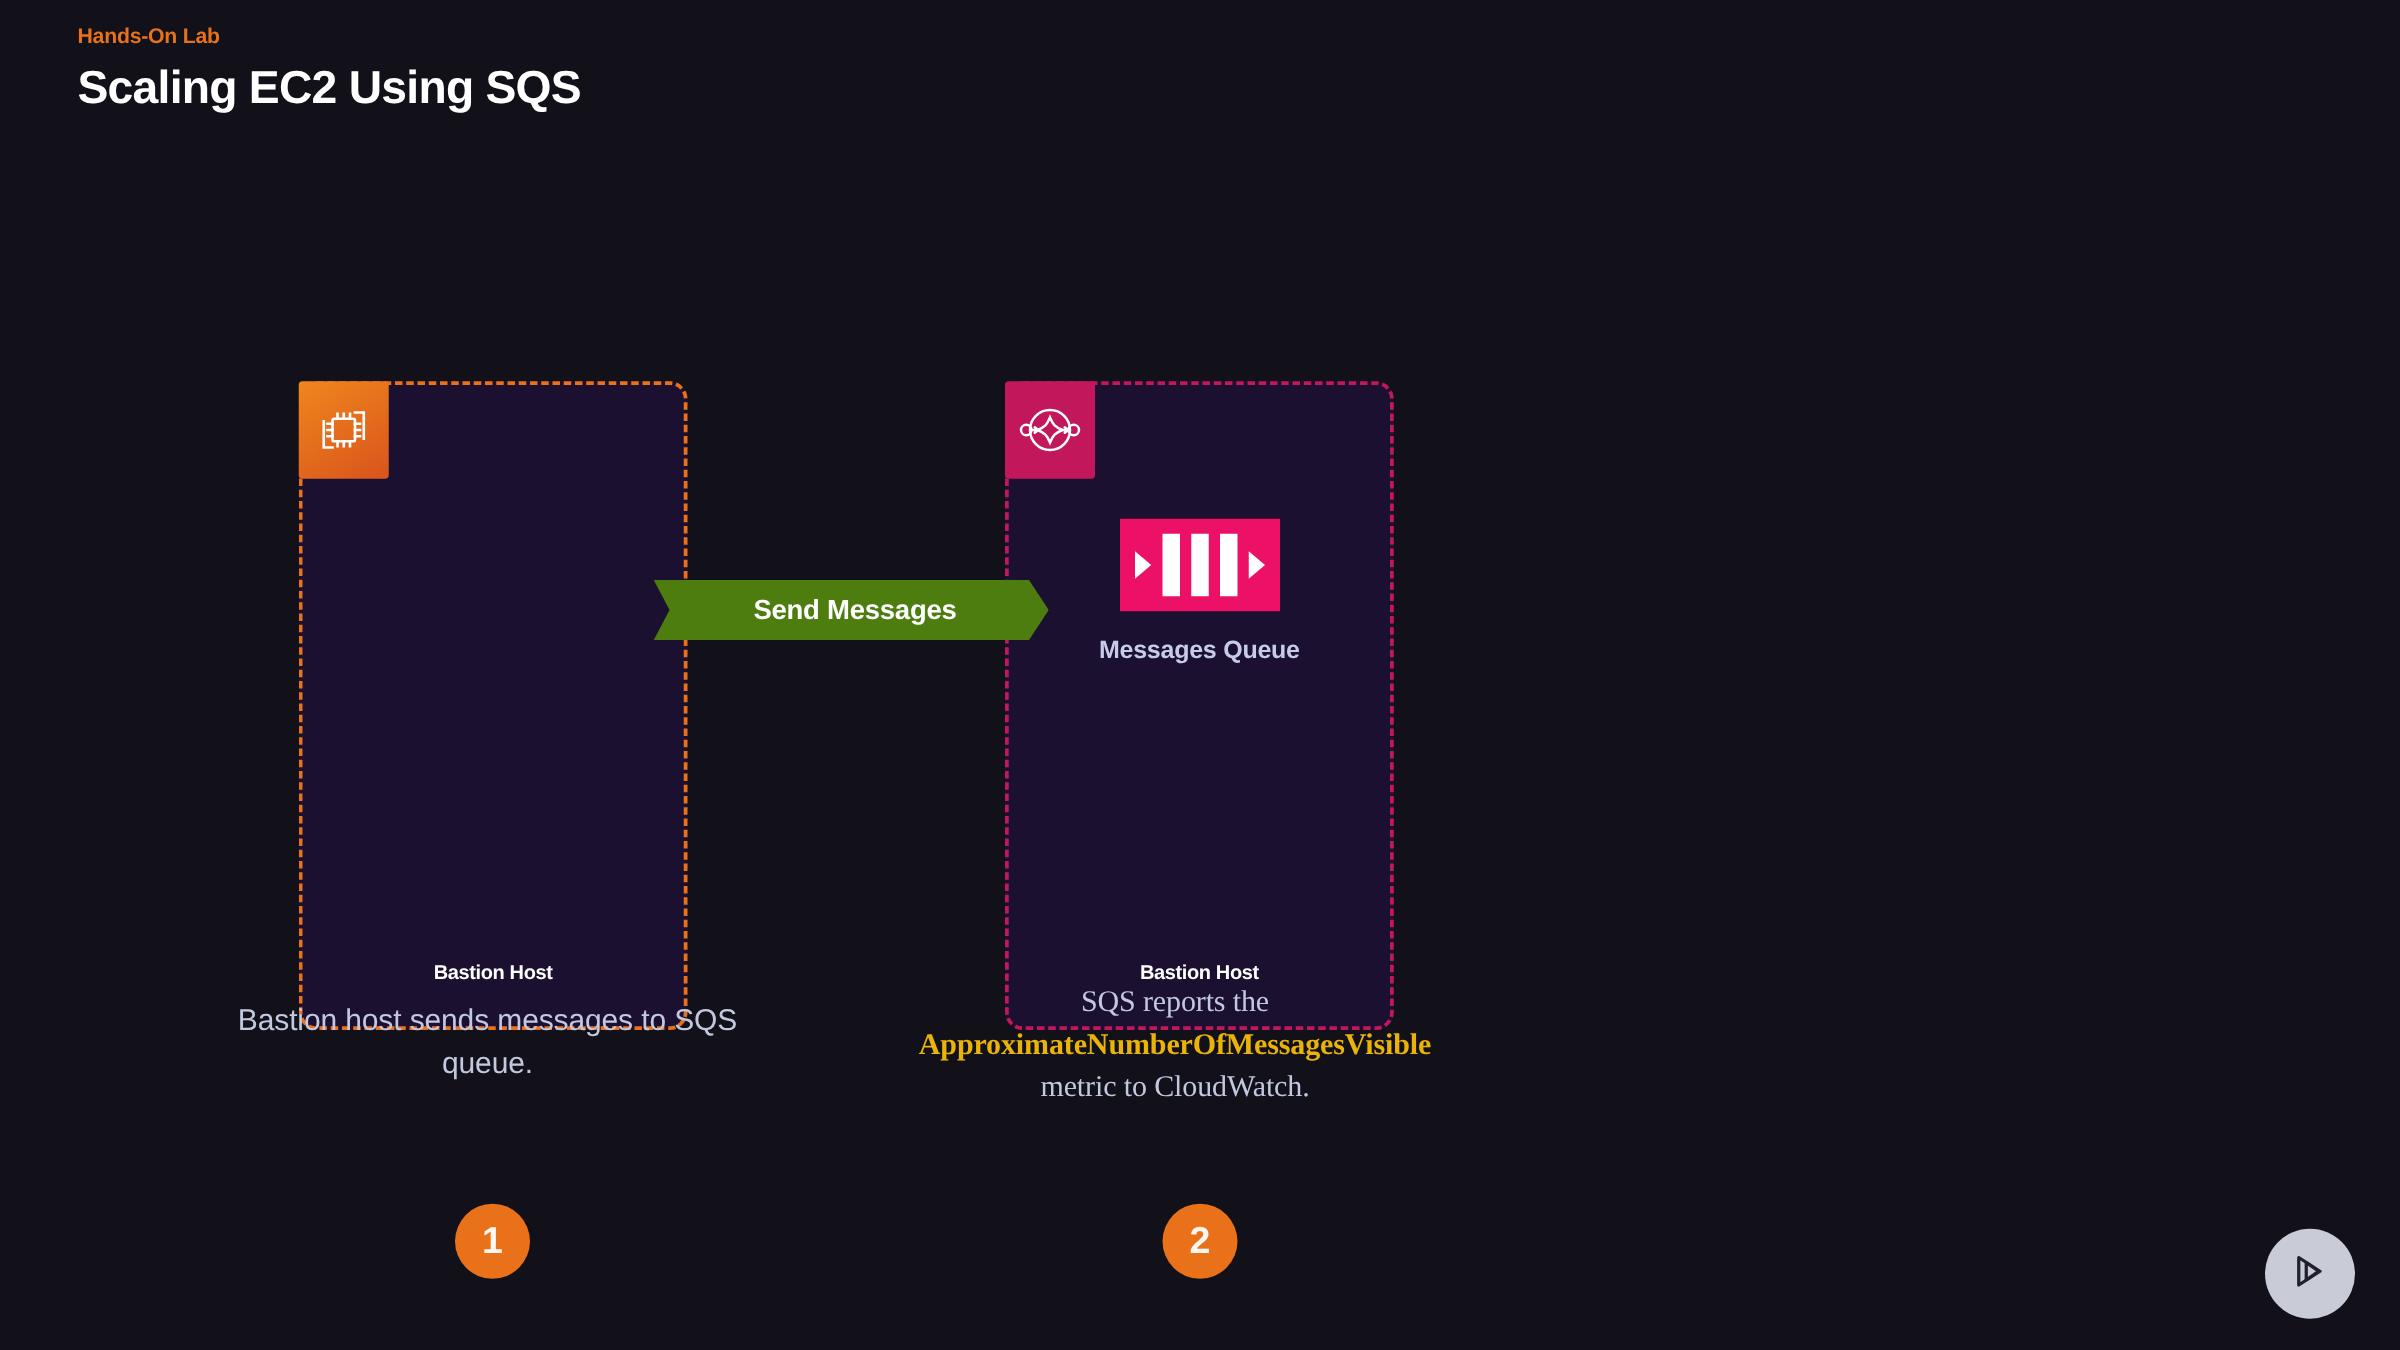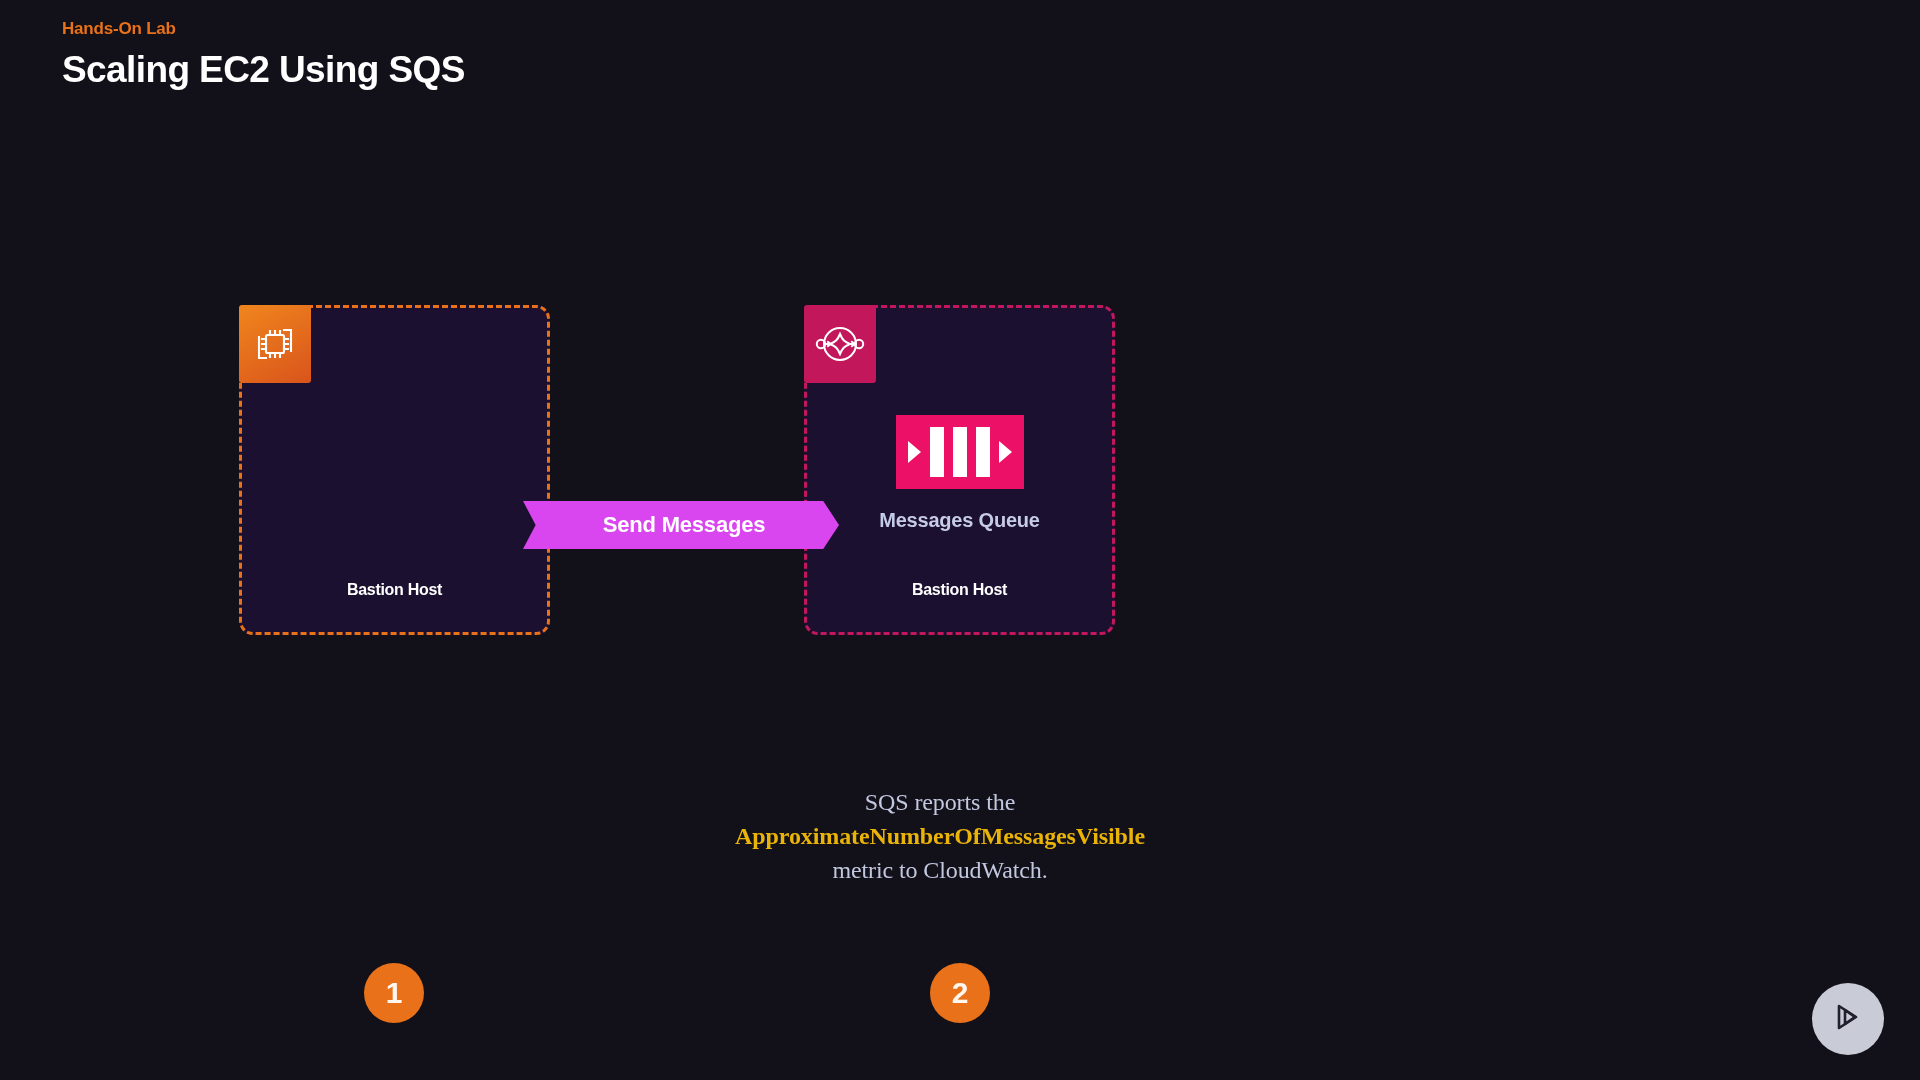--- a/index.html
+++ b/index.html
@@ -19,21 +19,21 @@
   }
   .title {
     color:#ffffff; font-size:37px; font-weight:bold;
     letter-spacing:-0.6px; line-height:1.35; margin-top:4px;text-align:right;
   }
 
   
   .stage { position:absolute; left:0; top:0; width:1920px; height:1080px; }
 
   .card {
-    position:absolute; width:311px; height:330px;
+    position:absolute; width:311px; height:519px;
     background:#1c1030; border-radius:14px;
   }
   .card .dash {
     position:absolute; inset:0; border-radius:14px;
     border:3px dashed #e8711a; pointer-events:none;
   }
   .card.pink .dash { border-color:#c2185b; }
 
   .card-badge {
     position:absolute; left:0; top:0;
@@ -67,25 +67,24 @@
     width:128px; height:74px; background:#ec1066;
     display:flex; align-items:center; justify-content:center; gap:9px;
   }
   .q-bar { width:14px; height:50px; background:#ffffff; }
   .q-tri { width:0; height:0; border-style:solid; border-width:11px 0 11px 13px;
            border-color:transparent transparent transparent #ffffff; }
 
   
   .arrow-banner {
     position:absolute; left:523px; top:464px;
-    width:316px; height:48px; background:#d946ef;
+    width:316px; height:48px; background:#4d7c0f;
     clip-path:polygon(0 0, 95% 0, 100% 50%, 95% 100%, 0 100%, 4% 50%);
     display:flex; align-items:center; justify-content:center;
     z-index:4;
-    margin-top:37px;
   }
   .arrow-banner span {
     color:#ffffff; font-size:22px; font-weight:bold;
     letter-spacing:-0.2px; margin-left:6px;
   }
 
   
   .caption {
     position:absolute; text-align:center;
     color:#c2c8e0; font-size:24px; line-height:1.42;
@@ -171,20 +170,23 @@
             <div class="q-bar"></div>
             <div class="q-bar"></div>
             <div class="q-tri"></div>
           </div>
           <div class="fig-label">Messages Queue</div>
         </div>
         <div class="card-foot">Bastion Host</div>
       </div>
     </div>
 
+    <div class="caption cap1">
+      <span>Bastion host sends messages to SQS queue.</span>
+    </div>
 
     <div class="caption cap2">
       <span>SQS reports the</span>
       <br>
       <b>ApproximateNumberOfMessagesVisible</b>
       <br>
       <span>metric to CloudWatch.</span>
     </div>
 
     <div class="step step1">

